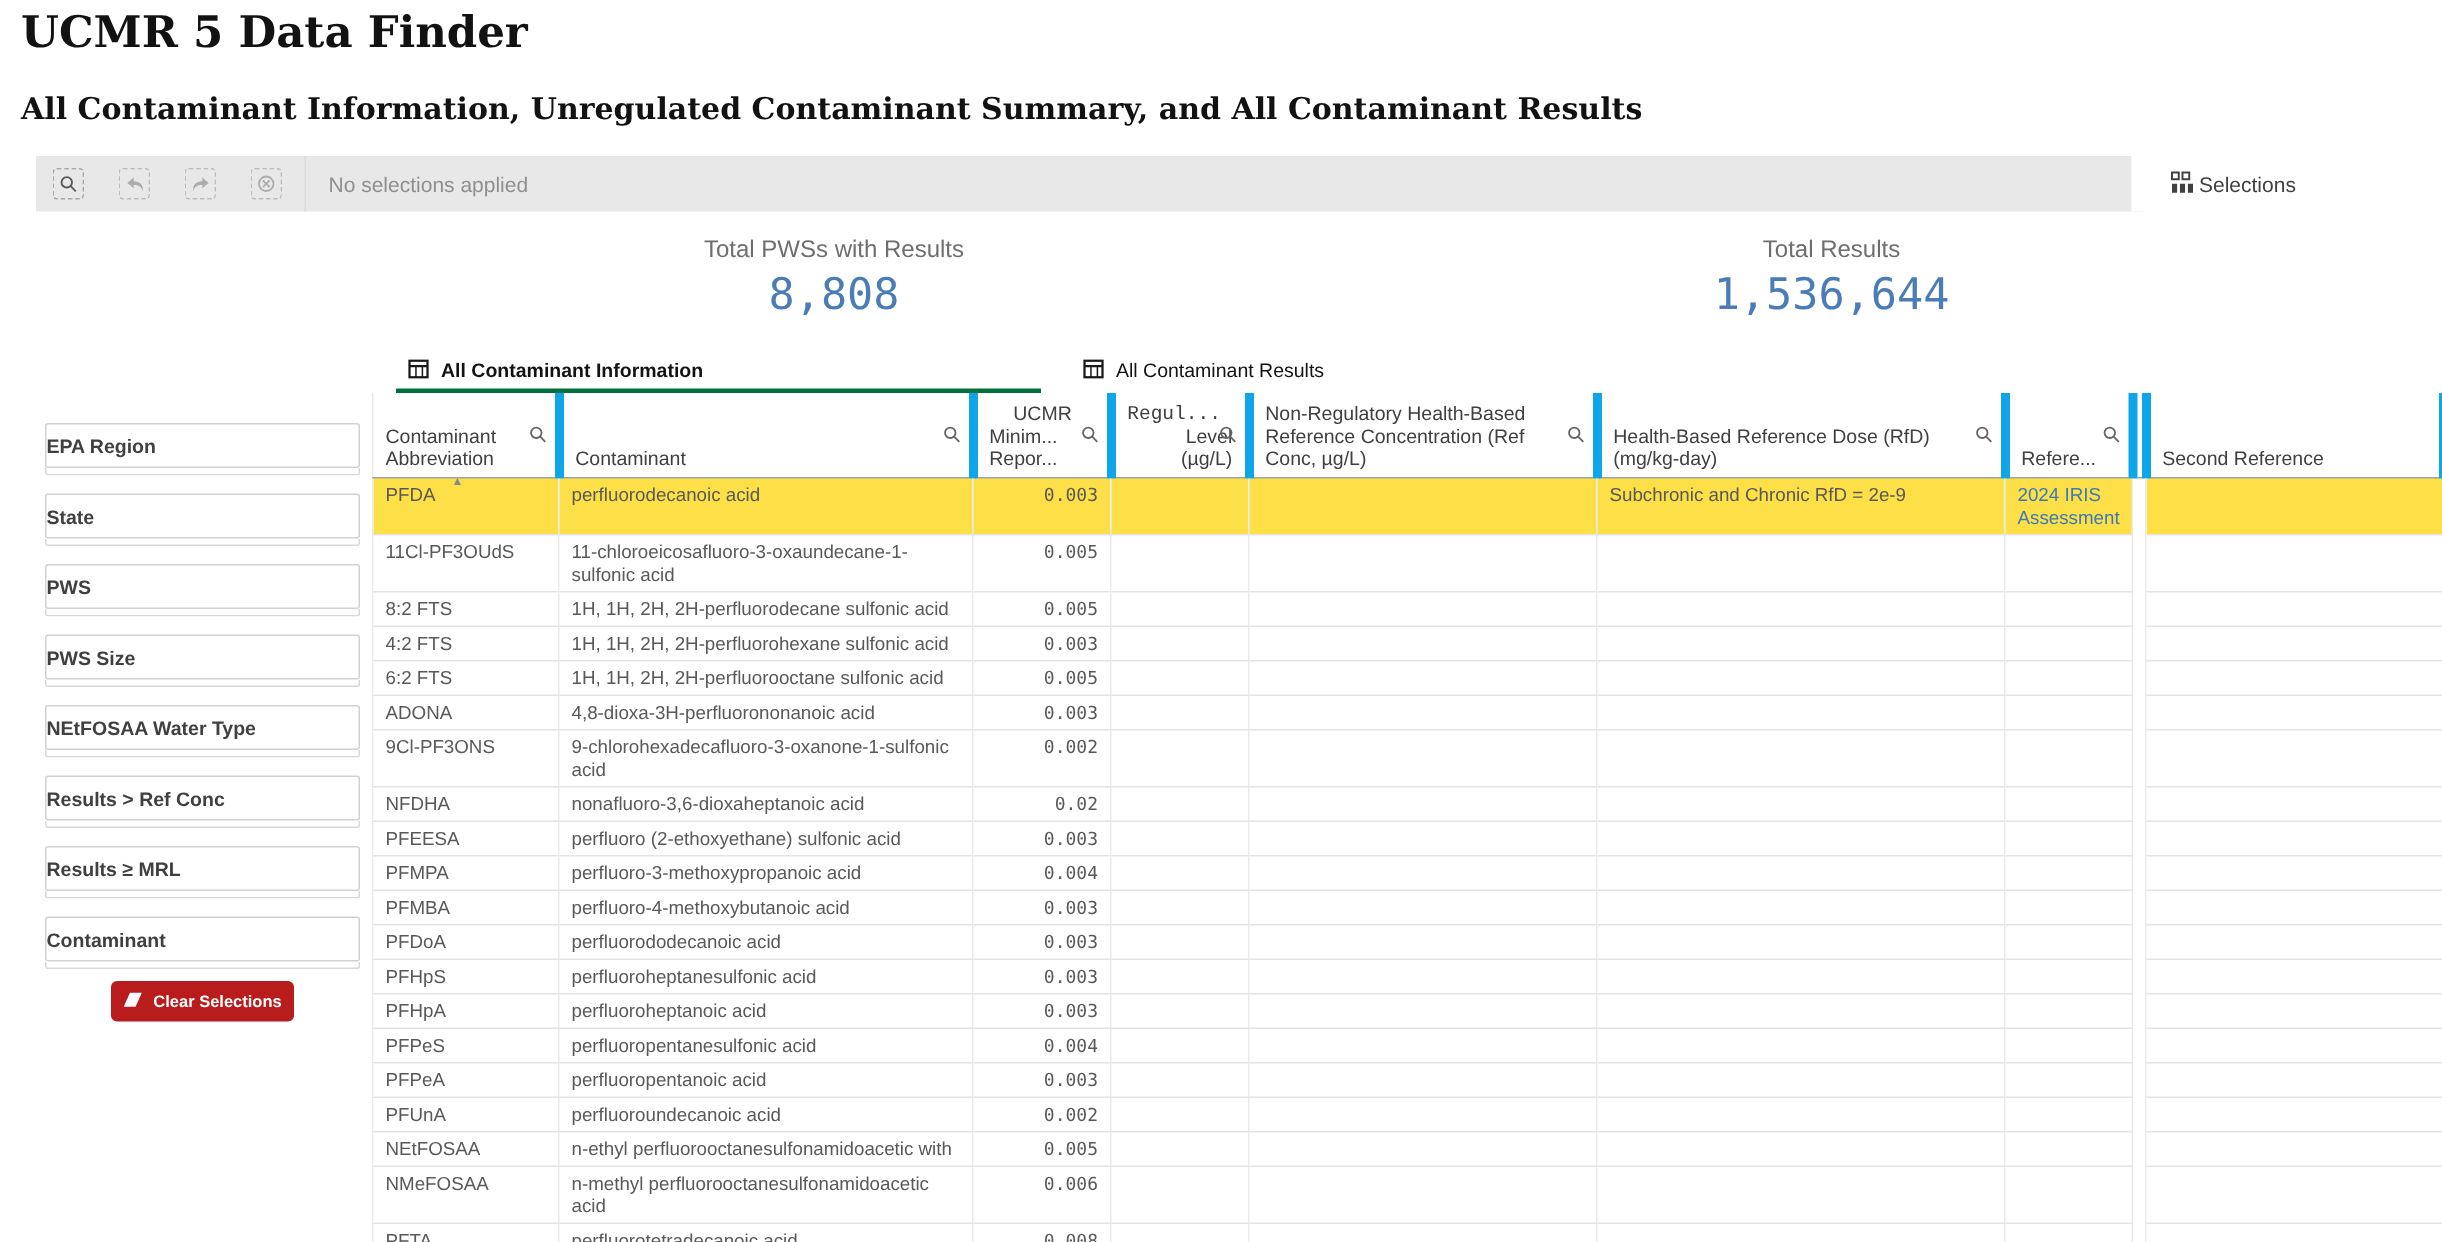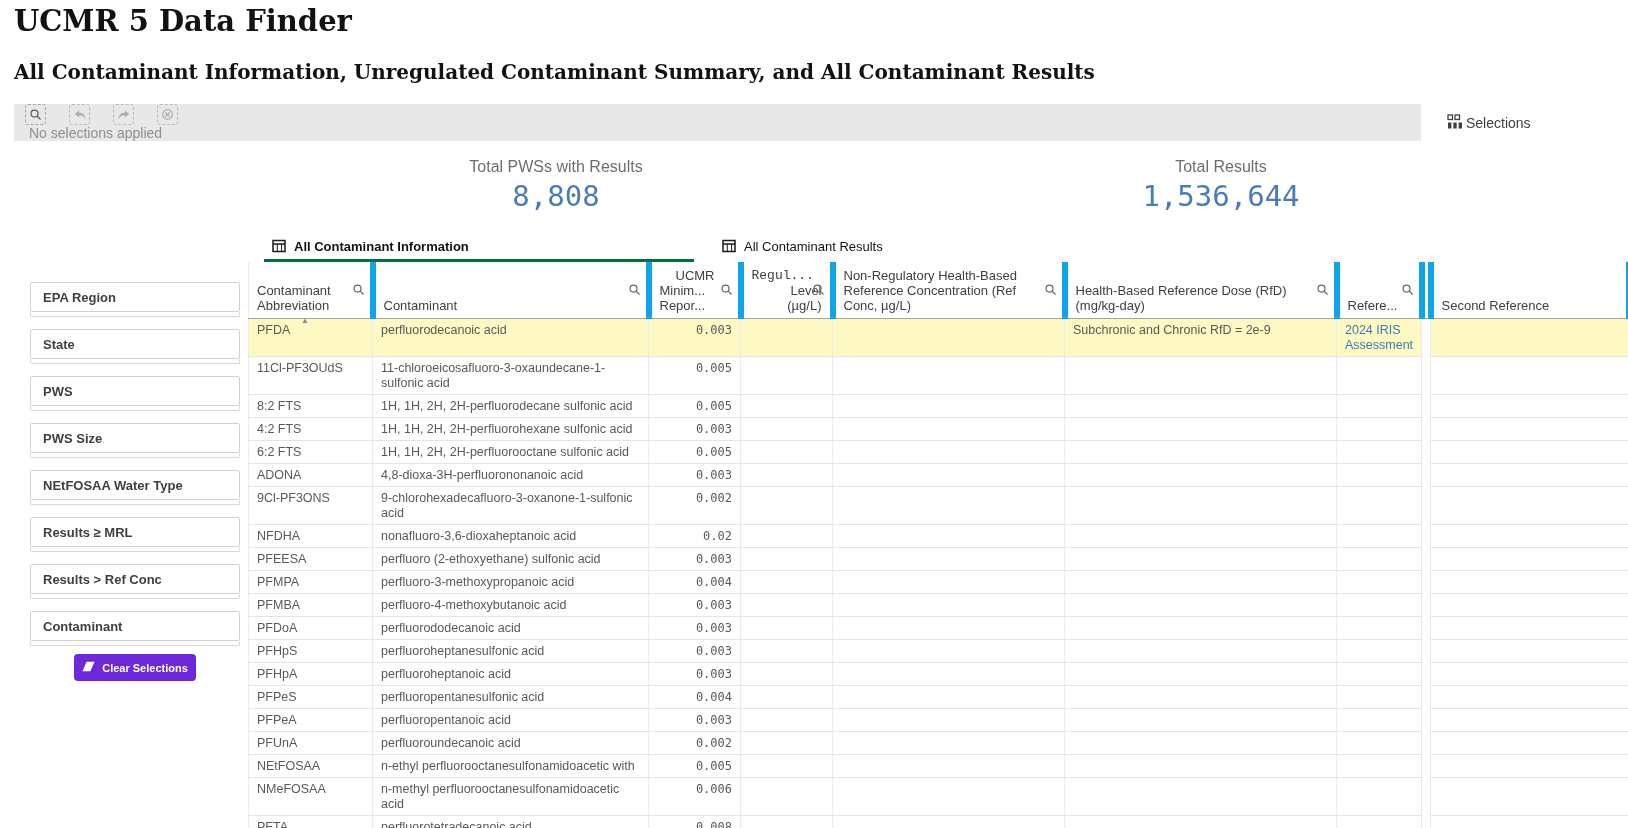--- a/index.html
+++ b/index.html
@@ -7,22 +7,22 @@
   #canvas { position:relative; width:1628px; height:828px; background:#fff; overflow:hidden;
             font-family:"Liberation Sans", sans-serif; }
 
   
   .title { position:absolute; left:14px; top:4px; font-family:"DejaVu Serif", serif;
            font-weight:700; font-size:29px; color:#121212; }
   .subtitle { position:absolute; left:14px; top:60px; font-family:"DejaVu Serif", serif;
               font-weight:700; font-size:20px; color:#121212;text-align:center; }
 
   
-  .selbar { position:absolute; left:14px; top:104px; width:1407px; height:37px;
-            background:#e8e8e8; display:flex; align-items:flex-start;flex-direction:column; }
+  .selbar { position:absolute; left:24px; top:104px; width:1407px; height:37px;
+            background:#e8e8e8; display:flex; align-items:center; }
   .tools { display:flex; align-items:center; gap:23px; padding:0 15px 0 11px; }
   .tool { width:21px; height:21px; border:1px dashed #a6a6a6; border-radius:3px;
           display:flex; align-items:center; justify-content:center; color:#595959;
           font-size:13px; line-height:1; background:transparent; cursor:pointer; }
   .tool.disabled { color:#adadad; border-color:#bcbcbc; }
   .selbar-divider { width:1px; height:37px; background:#dadada; }
   .selbar-status { padding-left:15px; font-size:14px; color:#8f8f8f; }
   .selections-btn { position:absolute; left:1421px; top:104px; width:140px; height:37px;
                     background:#fff; display:flex; align-items:center; gap:2px;
                     padding-left:26px; font-size:14px; color:#404040; cursor:pointer; border:none; }
@@ -38,25 +38,25 @@
   .tab-bar { position:absolute; left:264px; top:233px; display:flex; height:29px;gap:20px; }
   .tab { width:430px; display:flex; align-items:center; gap:8px; padding-left:8px;
          font-size:13px; color:#131313; cursor:pointer; border-bottom:3px solid transparent; }
   .tab.active { font-weight:700; border-bottom-color:#00703c; }
   .tab .ticon { display:flex; align-items:center; color:#1a1a1a; }
 
   
   .filters { position:absolute; left:30px; top:282px; width:210px; }
   .filter { margin-bottom:12px; cursor:pointer; }
   .filter-box { height:30px; border:1px solid #d2d2d2; border-radius:2px; background:#fff;
-                display:flex; align-items:center; padding-left:12px;
+                display:flex; align-items:center; 
                 font-weight:700; font-size:13px; color:#404040; }
   .filter-strip { height:5px; border:1px solid #d8d8d8; border-top:none; border-radius:0 0 2px 2px; }
   .clear-btn { position:absolute; left:74px; top:654px; width:122px; height:27px;
-               background:#6d28d9; border:none; border-radius:4px; color:#fff; font-weight:700;
+               background:#b91c1c; border:none; border-radius:4px; color:#fff; font-weight:700;
                font-size:11px; font-family:"Liberation Sans", sans-serif;
                display:flex; align-items:center; justify-content:center; gap:7px; cursor:pointer; }
 
   
   .table-wrap { position:absolute; left:248px; top:262px; width:1380px; }
   table { border-collapse:collapse; table-layout:fixed; width:1380px;
           font-size:12.5px; color:#595959; border-left:1px solid #ebebeb; }
   th { height:56px; vertical-align:bottom; text-align:left; font-weight:400; color:#404040;
        font-size:13px; line-height:15px; padding:2px 8px 5px; position:relative;
        border-right:6px solid #0ea5e9; border-bottom:1px solid #a3a3a3; cursor:pointer; }
@@ -64,21 +64,21 @@
   th[data-col="mrl"] .hline:first-child { padding-left:16px; }
   th[data-col="reg_level"] { text-align:right; }
   th[data-col="reg_level"] .hline:first-child { text-align:left;font-family:Liberation Mono, monospace; }
   .search-icon { position:absolute; right:5px; top:21px; color:#666; }
   .sort-asc { position:absolute; left:52px; bottom:-10px; font-size:8px; color:#8a8a8a; z-index:3; }
   td { padding:4px 8px 3px; border-right:1px solid #ebebeb; border-bottom:1px solid #e4e4e4;
        vertical-align:top; line-height:15px; cursor:pointer; }
   tr { height:21px; }
   tr.row1 { height:33px; }
   tr.row2 { height:36px; }
-  tr.hl td { background:#fef9c3; }
+  tr.hl td { background:#fde047; }
   td.num { font-family:"DejaVu Sans Mono", monospace; font-size:12px; text-align:right; }
   th.scroll, td.scroll { padding:0; background:#fff; }
   td.scroll { border-bottom:none; }
   tr.hl td.scroll { background:#fff; }
   .link { color:#3d7ab5; }
 </style>
 </head>
 <body>
 
 <div id="canvas">
@@ -177,25 +177,25 @@
       </div>
       <div class="filter">
         <div class="filter-box">PWS Size</div>
         <div class="filter-strip"></div>
       </div>
       <div class="filter">
         <div class="filter-box">NEtFOSAA Water Type</div>
         <div class="filter-strip"></div>
       </div>
       <div class="filter">
+        <div class="filter-box">Results &gt; Ref Conc</div>
+        <div class="filter-strip"></div>
+      </div>
+      <div class="filter">
         <div class="filter-box">Results ≥ MRL</div>
-        <div class="filter-strip"></div>
-      </div>
-      <div class="filter">
-        <div class="filter-box">Results &gt; Ref Conc</div>
         <div class="filter-strip"></div>
       </div>
       <div class="filter">
         <div class="filter-box">Contaminant</div>
         <div class="filter-strip"></div>
       </div>
     </div>
   <button class="clear-btn">
     <span><svg width="13" height="11" viewBox="0 0 14 11">
           <path d="M5 0.5 L13.5 0.5 L9 10.5 L0.5 10.5 Z" fill="#ffffff"></path>

